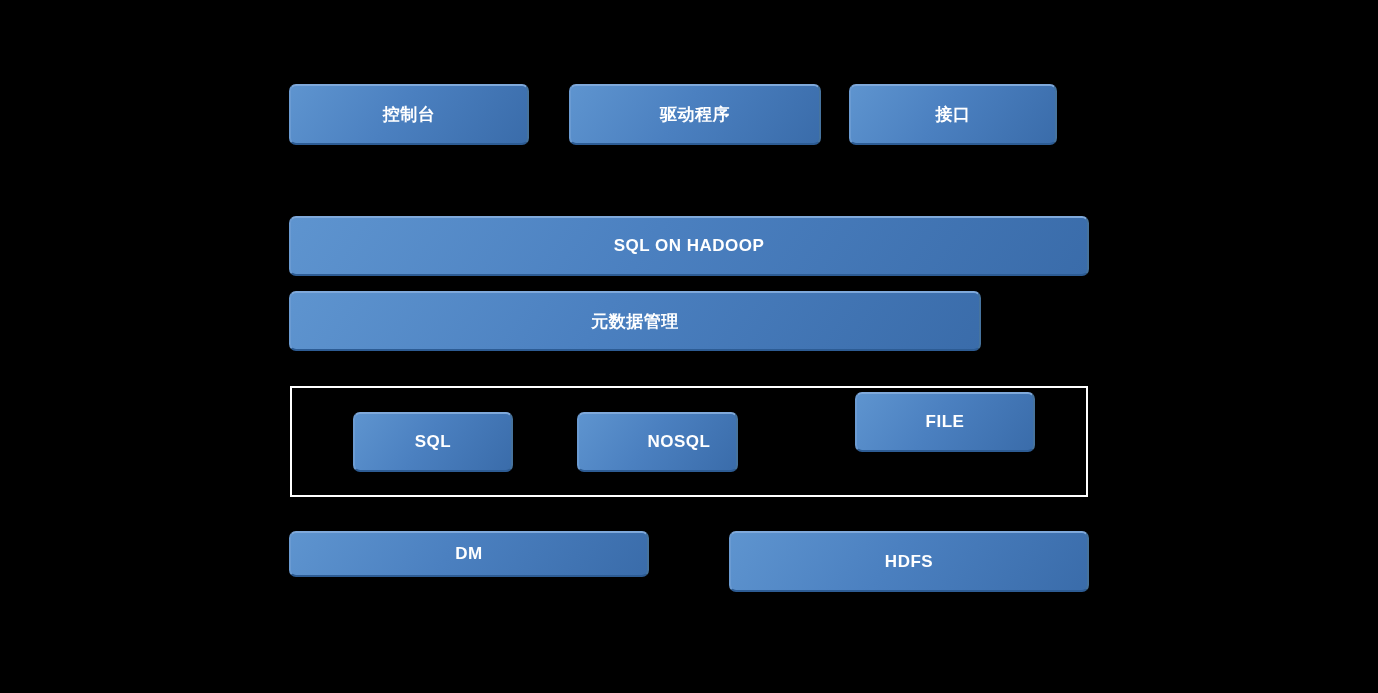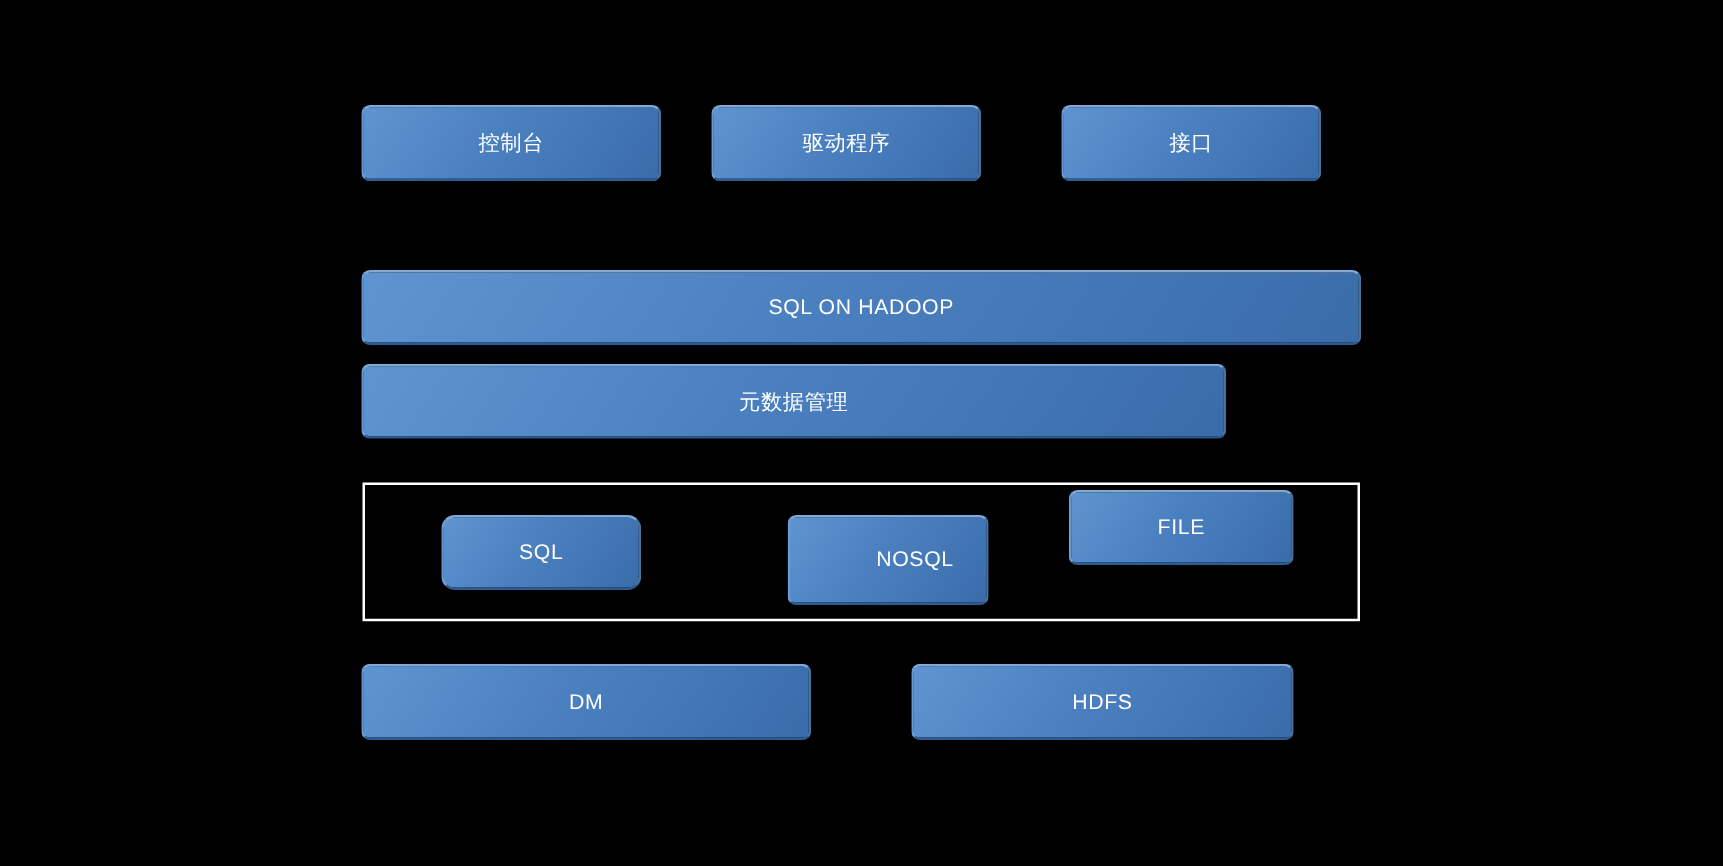--- a/index.html
+++ b/index.html
@@ -25,43 +25,44 @@
     border: 2px solid;
     border-color: #7fa9db #46739e #2d5c94 #6b9bd2;
     border-radius: 7px;
     color: #ffffff;
     font-size: 17px;
     letter-spacing: 0.5px;
     text-align: center;
   }
   .box .label {
     white-space: nowrap;
+    font-weight: bold;
   }
   .group {
     position: absolute;
     box-sizing: border-box;
     border: 2px solid #ffffff;
     background: transparent;
   }
   
   .b-console { left: 289px; top: 84px;  width: 240px; height: 61px; }
-  .b-driver  { left: 569px; top: 84px;  width: 216px; height: 61px; }
+  .b-driver  { left: 569px; top: 84px;  width: 252px; height: 61px; }
   .b-iface   { left: 849px; top: 84px;  width: 208px; height: 61px; }
   
   .b-sqlhadoop { left: 289px; top: 188px; width: 800px; height: 60px; margin-top: 28px; }
   
   .b-metadata  { left: 289px; top: 291px; width: 692px; height: 60px; }
   
   .g-storage { left: 290px; top: 386px; width: 798px; height: 111px; }
-  .b-sql   { left: 353px; top: 412px; width: 160px; height: 60px; border-radius: 11px; }
-  .b-nosql { left: 630px; top: 412px; width: 161px; height: 72px; padding-left: 43px; }
+  .b-sql   { left: 353px; top: 412px; width: 160px; height: 60px; }
+  .b-nosql { left: 577px; top: 412px; width: 161px; height: 60px; padding-left: 43px; }
   .b-file  { left: 855px; top: 392px; width: 180px; height: 60px; }
   
-  .b-dm   { left: 289px; top: 531px; width: 360px; height: 61px; }
-  .b-hdfs { left: 729px; top: 531px; width: 306px; height: 61px; }
+  .b-dm   { left: 289px; top: 531px; width: 360px; height: 46px; }
+  .b-hdfs { left: 729px; top: 531px; width: 360px; height: 61px; }
 </style>
 </head>
 <body>
 
 <div class="canvas">
 
   <div class="box b-console">
     <span class="label">控制台</span>
   </div>
   <div class="box b-driver">

